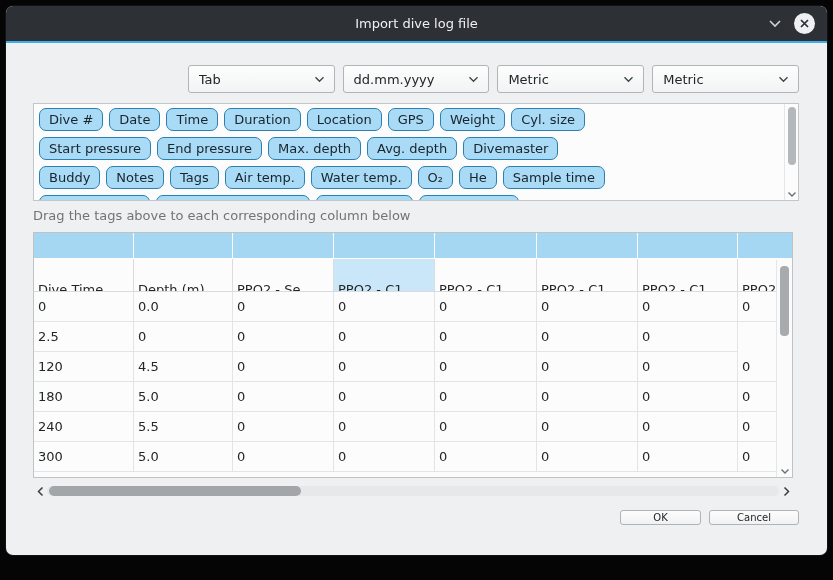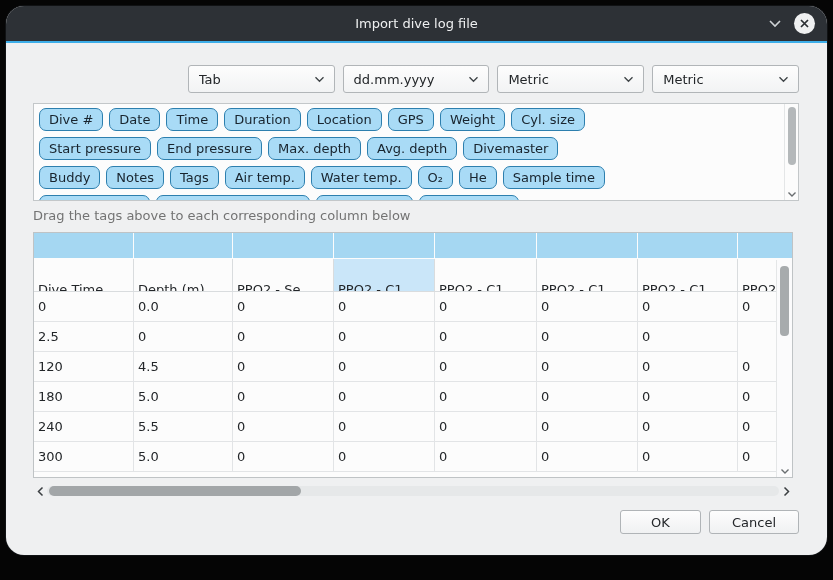--- a/index.html
+++ b/index.html
@@ -2,21 +2,21 @@
 <html><head>
 <meta charset="utf-8">
 <style>
   * { margin:0; padding:0; box-sizing:border-box; }
   html,body { width:833px; height:580px; overflow:hidden; background:#000; }
   body { font-family:"DejaVu Sans","Liberation Sans",sans-serif; font-size:13px; color:#232629; }
 
   .stage { position:relative; width:833px; height:580px; background:#050505; }
 
   .window { position:absolute; left:6px; top:6px; width:821px; height:549px;
-            background:#eff0f1; border-radius:18px; overflow:hidden;
+            background:#eff0f1; border-radius:7px; overflow:hidden;
             box-shadow:0 0 0 1px #101214; }
 
   
   .titlebar { position:absolute; left:0; top:0; right:0; height:37px;
               background:#2d3136; border-bottom:2px solid #3daee9;
               display:flex; align-items:center; }
   .titlebar .title { flex:1; text-align:center; color:#eff0f1; font-size:13px; }
   .tb-icons { position:absolute; right:12px; top:0; height:35px; display:flex; align-items:center; gap:12px; }
   .tb-chev { display:flex; align-items:center; }
   .closebtn { width:21px; height:21px; border-radius:50%; background:#eff0f1;
@@ -76,23 +76,23 @@
   .hscroll { position:absolute; left:27px; top:477px; width:760px; height:16px;
              display:flex; align-items:center; }
   .h-arrow { width:14px; height:16px; display:flex; align-items:center; justify-content:center; cursor:pointer; }
   .htrack { flex:1; height:10px; background:#e6e8e9; border-radius:5px; position:relative; }
   .hthumb { position:absolute; left:2px; top:0; width:252px; height:10px;
             background:#a2a6a8; border-radius:5px; cursor:grab; }
 
   
   .btnrow { position:absolute; left:27px; top:504px; width:766px;
             display:flex; justify-content:flex-end; gap:8px; }
-  .btn { height:24px; border:1px solid #b0b4b7; border-radius:3px;
+  .btn { height:15px; border:1px solid #b0b4b7; border-radius:3px;
          background:linear-gradient(#fdfdfd,#f0f1f2); font-family:inherit;
-         font-size:13px; color:#232629; cursor:pointer; }
+         font-size:10px; color:#232629; cursor:pointer; }
   .btn.ok { width:81px; }
   .btn.cancel { width:90px; }
 </style>
 </head>
 <body>
 
 <div class="stage">
   <div class="window">
 
     <div class="titlebar">

